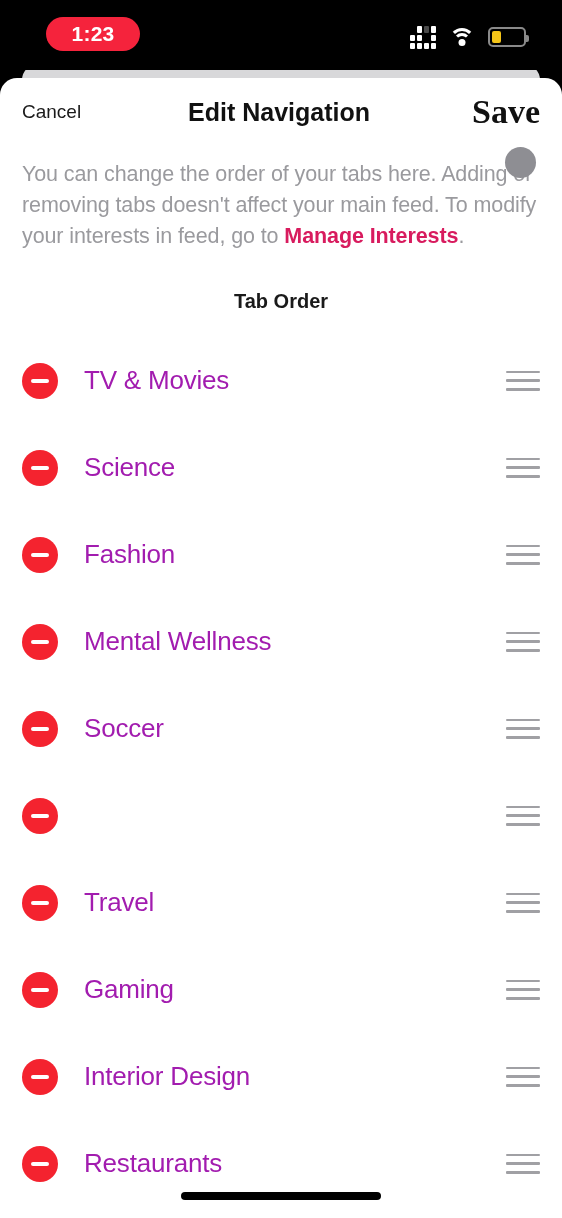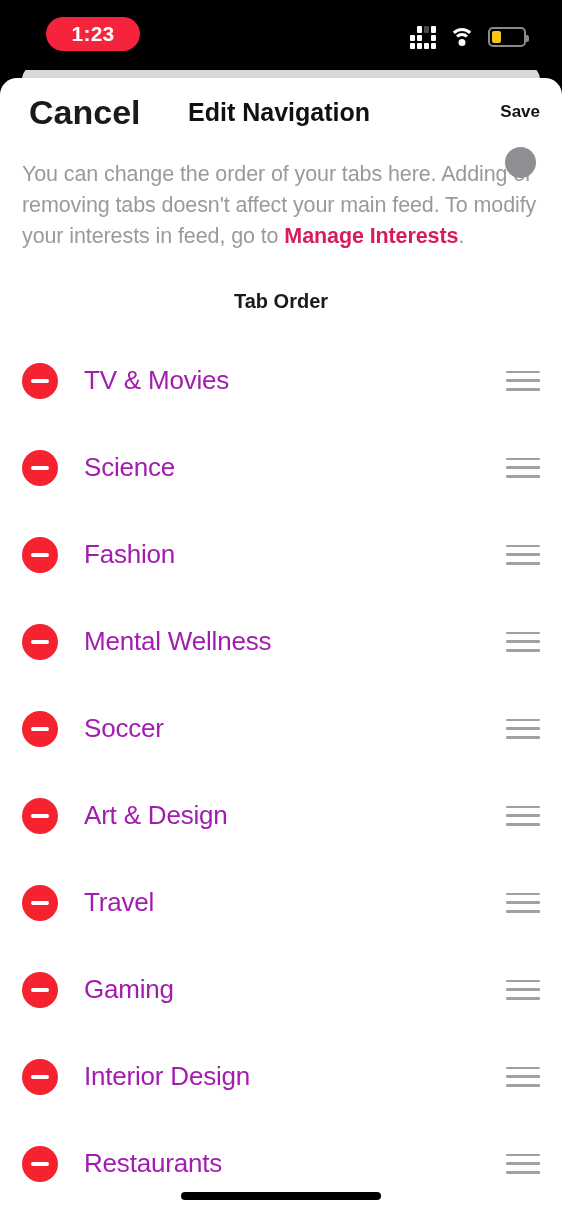--- a/index.html
+++ b/index.html
@@ -152,47 +152,46 @@
 
   
   .nav-header {
     position: relative;
     height: 68px;
     display: flex;
     align-items: center;
     padding: 0 22px;
   }
   .btn-cancel {
-    font-size: 34px;
+    font-size: 19px;
     color: #1a1a1a;
-    font-weight: bold;
+    font-weight: normal;
     background: none;
     border: none;
     font-family: inherit;
     cursor: pointer;
     padding: 0;
-    margin-left: 7px;
   }
   .nav-title {
     position: absolute;
     left: 0; right: 4px;
     text-align: center;
     font-size: 25px;
     font-weight: bold;
     color: #111111;
     pointer-events: none;
   }
   .btn-save {
     margin-left: auto;
-    font-size: 17px;
+    font-size: 34px;
     font-weight: bold;
     color: #111111;
     background: none;
     border: none;
-    font-family: Liberation Sans, sans-serif;
+    font-family: Liberation Serif, serif;
     cursor: pointer;
     padding: 0;
     z-index: 2;
   }
 
   .avatar {
     position: absolute;
     top: 69px;
     right: 26px;
     width: 31px;
@@ -395,21 +394,20 @@
           <button class="minus-btn"></button>
           <span class="tab-label">Soccer</span>
           <div class="drag-handle">
             <i></i>
             <i></i>
             <i></i>
           </div>
         </div>
         <div class="tab-row">
           <button class="minus-btn"></button>
-          <span class="tab-label">Art &amp; Design</span>
           <div class="drag-handle">
             <i></i>
             <i></i>
             <i></i>
           </div>
         </div>
         <div class="tab-row">
           <button class="minus-btn"></button>
           <span class="tab-label">Travel</span>
           <div class="drag-handle">

